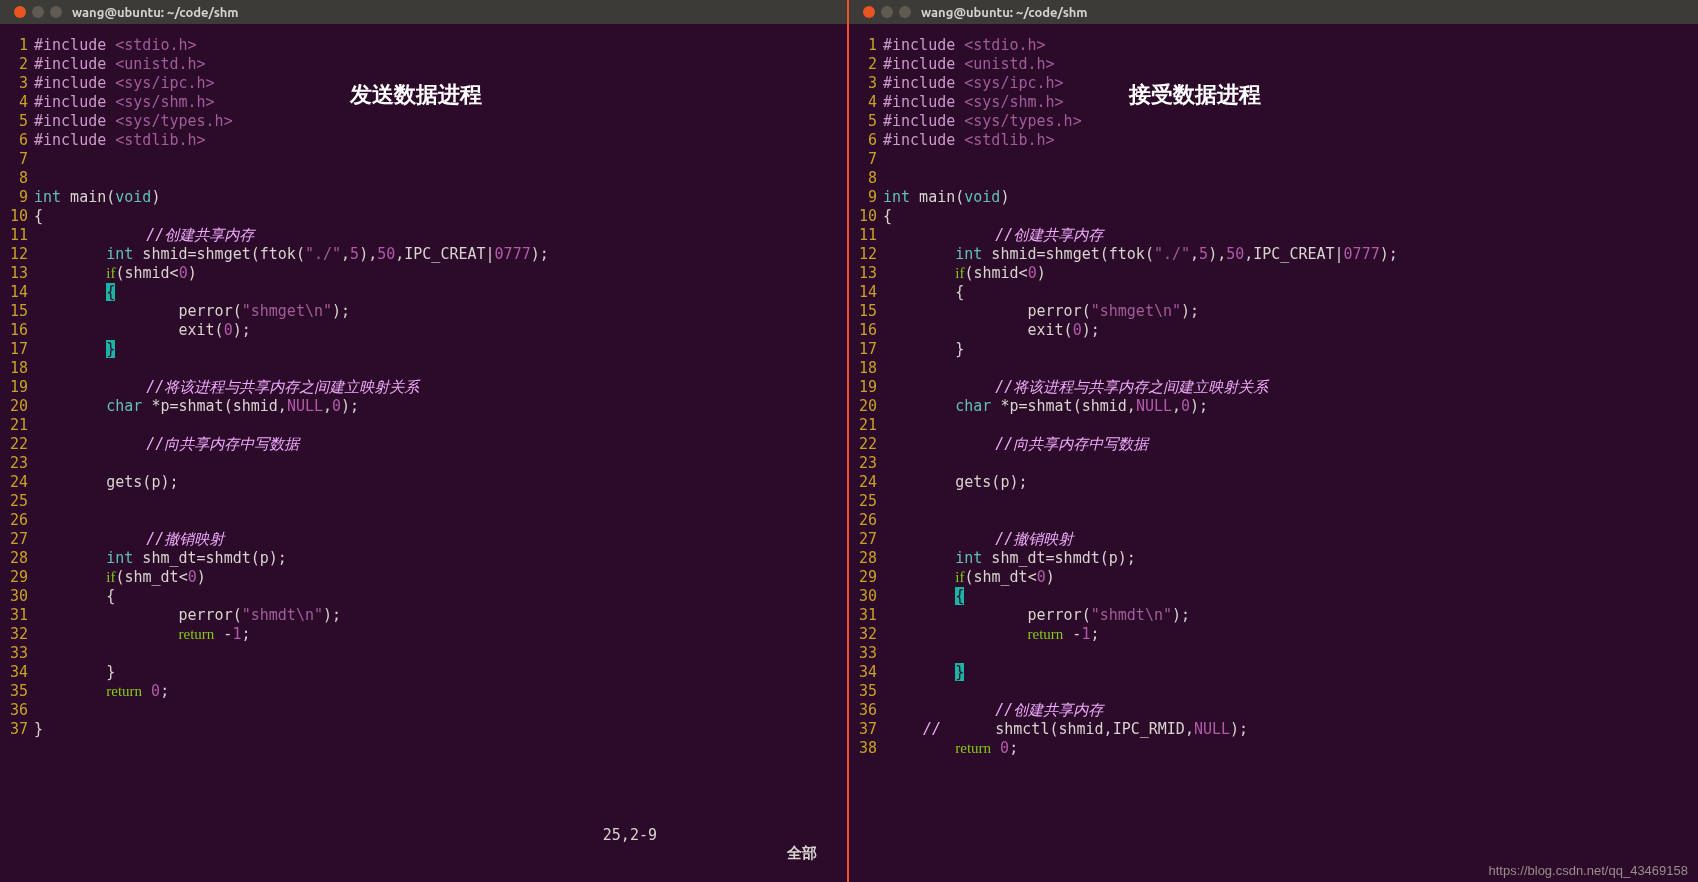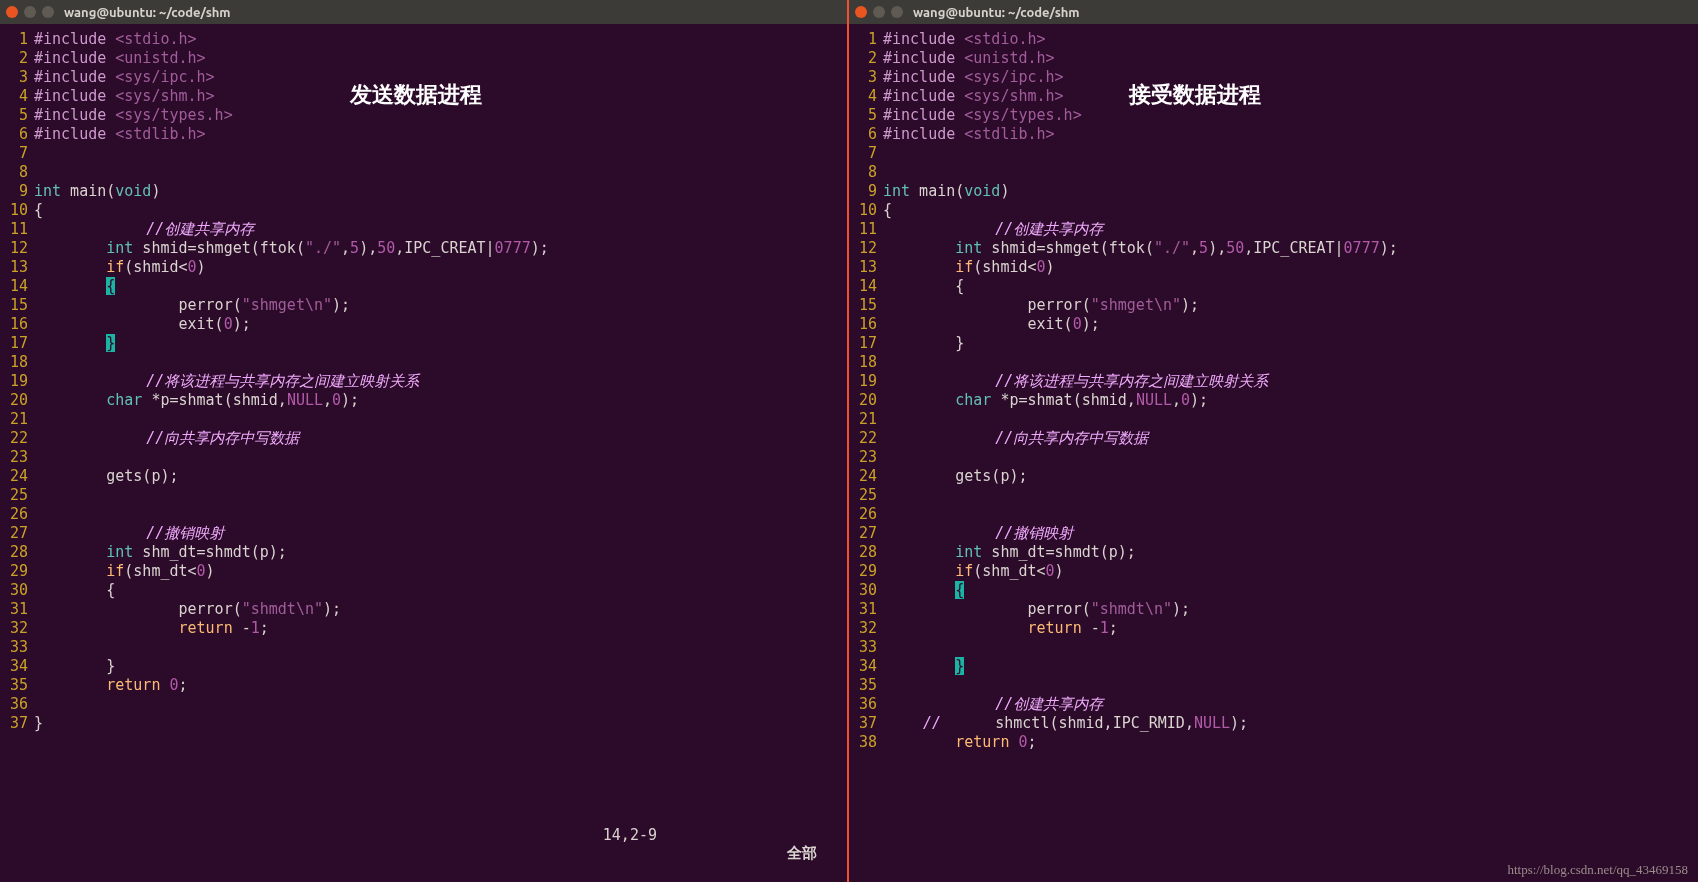--- a/index.html
+++ b/index.html
@@ -1,44 +1,44 @@
 <!DOCTYPE html>
 <html><head>
 <meta charset="utf-8">
 <style>
   html,body{margin:0;padding:0;height:100%;width:100%;background:#000;font-family:"DejaVu Sans Mono","Courier New",monospace;font-size:15px;overflow:hidden;}
   .row{display:flex;flex-direction:row;width:100%;height:100%;}
   .pane{flex:0 0 50%;display:flex;flex-direction:column;position:relative;overflow:hidden;box-sizing:border-box;}
   .pane.left{border-right:2px solid #f05030;}
-  .titlebar{height:24px;background:#3c3b37;color:#d6d2cc;display:flex;align-items:center;padding:0 6px;font-family:"Ubuntu","DejaVu Sans",sans-serif;font-size:13px;}
+  .titlebar{height:24px;background:#3c3b37;color:#d6d2cc;display:flex;align-items:center;padding:0 14px;font-family:"Ubuntu","DejaVu Sans",sans-serif;font-size:13px;}
   .winbtn{width:12px;height:12px;border-radius:50%;margin-right:6px;box-sizing:border-box;}
   .winbtn.close{background:#e95420;}
   .winbtn.min{background:#5f5b53;}
   .winbtn.max{background:#5f5b53;}
   .titlebar .title{margin-left:4px;font-weight:bold;}
   .editor{flex:1;background:#2c0a2a;position:relative;overflow:hidden;}
-  .code{position:absolute;inset:0;padding-top:6px;}
+  .code{position:absolute;inset:0;padding-top:12px;}
   .line{white-space:pre;line-height:19px;height:19px;}
   .lnum{display:inline-block;width:28px;text-align:right;color:#c9a227;padding-right:6px;}
   .hlb{background:#1bb3a3;color:#2c0a2a;} 
-  .kw{color:#fdba74;}
+  .kw{color:#84cc16;font-family:Liberation Serif, serif;}
   .inc{color:#cc99cc;}
   .hdr{color:#a05d9a;}
   .ty{color:#61c0b1;text-align:center;}
   .id{color:#d9d4cf;}
   .num{color:#b15aa8;}
   .str{color:#a05d9a;}
   .cm{color:#f0abfc;font-style:italic;margin-left:40px;}
   .overlay-label{position:absolute;top:56px;font-weight:bold;color:#ffffff;font-family:Liberation Serif, serif;font-size:22px;}
   .left .overlay-label{left:350px;}
   .right .overlay-label{left:280px;}
   .status{position:absolute;bottom:2px;right:0;left:0;color:#d9d4cf;white-space:pre;font-size:15px;}
   .status span.pos{position:absolute;right:190px;}
   .status span.mode{position:absolute;right:30px;font-weight:bold;}
-  .watermark{position:absolute;bottom:4px;right:10px;color:#9a8d8b;font-size:13px;font-family:Liberation Serif, serif;}
+  .watermark{position:absolute;bottom:4px;right:10px;color:#9a8d8b;font-size:13px;font-family:Liberation Sans, sans-serif;}
 </style>
 </head>
 <body>
 
 <div class="row">
 
   <div class="pane left">
     <div class="titlebar">
       <span class="winbtn close"></span>
       <span class="winbtn min"></span>
@@ -80,21 +80,21 @@
           <div class="line"><span class="lnum">30</span><span class="id">        {</span></div>
           <div class="line"><span class="lnum">31</span><span class="id">                perror(</span><span class="str">"shmdt\n"</span><span class="id">);</span></div>
           <div class="line"><span class="lnum">32</span><span class="id">                </span><span class="kw">return</span><span class="id"> -</span><span class="num">1</span><span class="id">;</span></div>
           <div class="line"><span class="lnum">33</span></div>
           <div class="line"><span class="lnum">34</span><span class="id">        }</span></div>
           <div class="line"><span class="lnum">35</span><span class="id">        </span><span class="kw">return</span><span class="id"> </span><span class="num">0</span><span class="id">;</span></div>
           <div class="line"><span class="lnum">36</span></div>
           <div class="line"><span class="lnum">37</span><span class="id">}</span></div>
         </div>
       <div class="status">
-        <span class="pos">14,2-9</span>
+        <span class="pos">25,2-9</span>
         <span class="mode">全部</span>
       </div>
     </div>
   </div>
 
   <div class="pane right">
     <div class="titlebar">
       <span class="winbtn close"></span>
       <span class="winbtn min"></span>
       <span class="winbtn max"></span>

